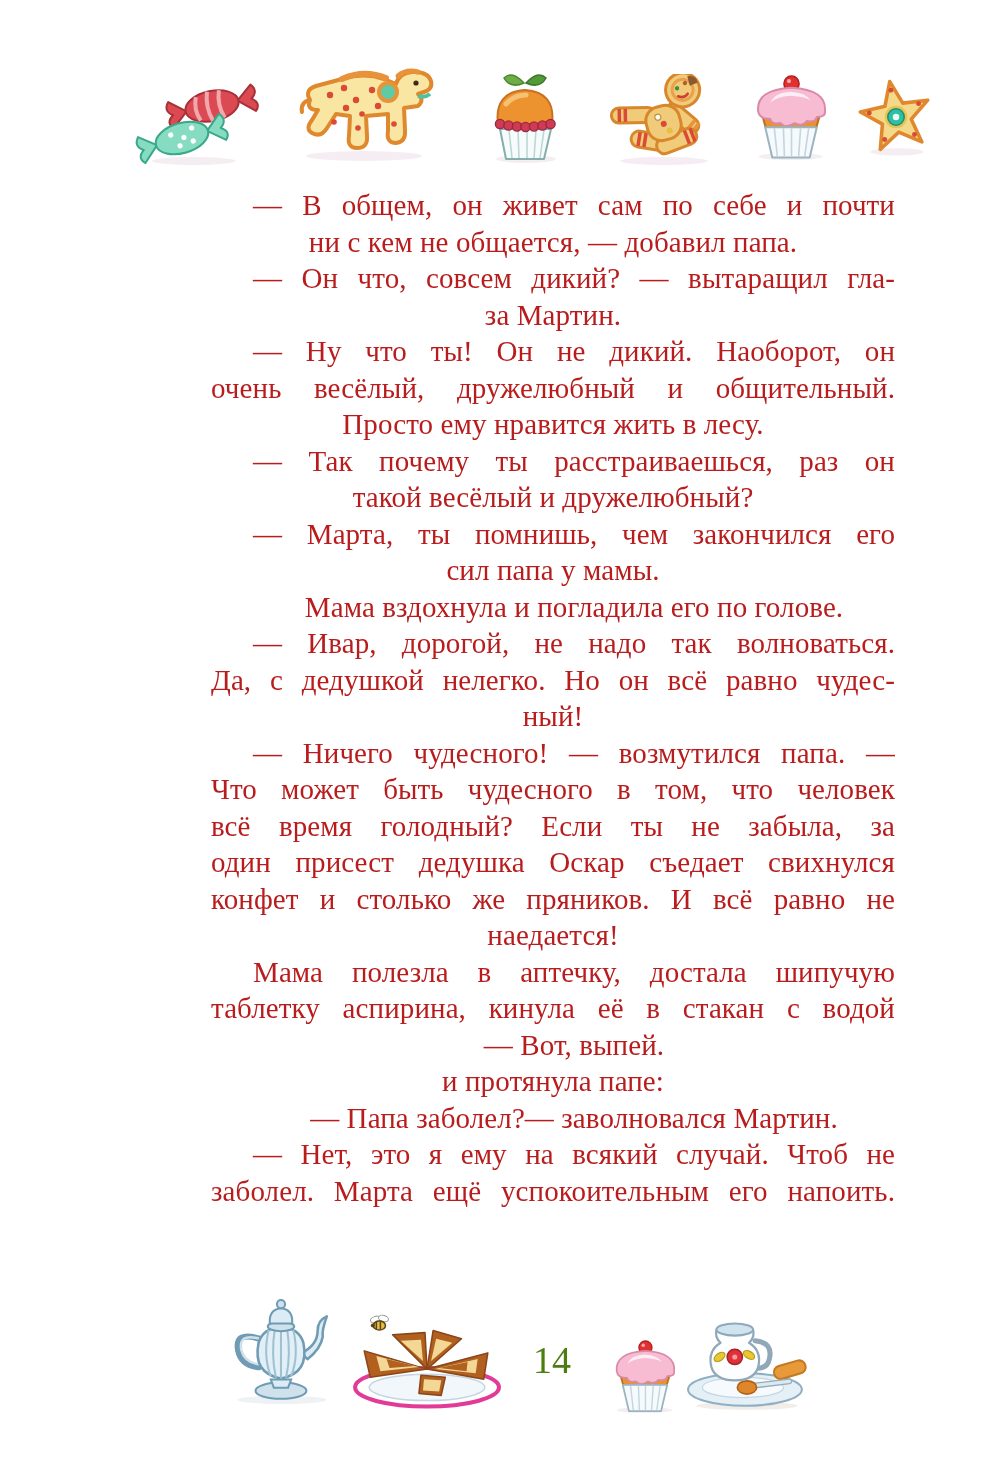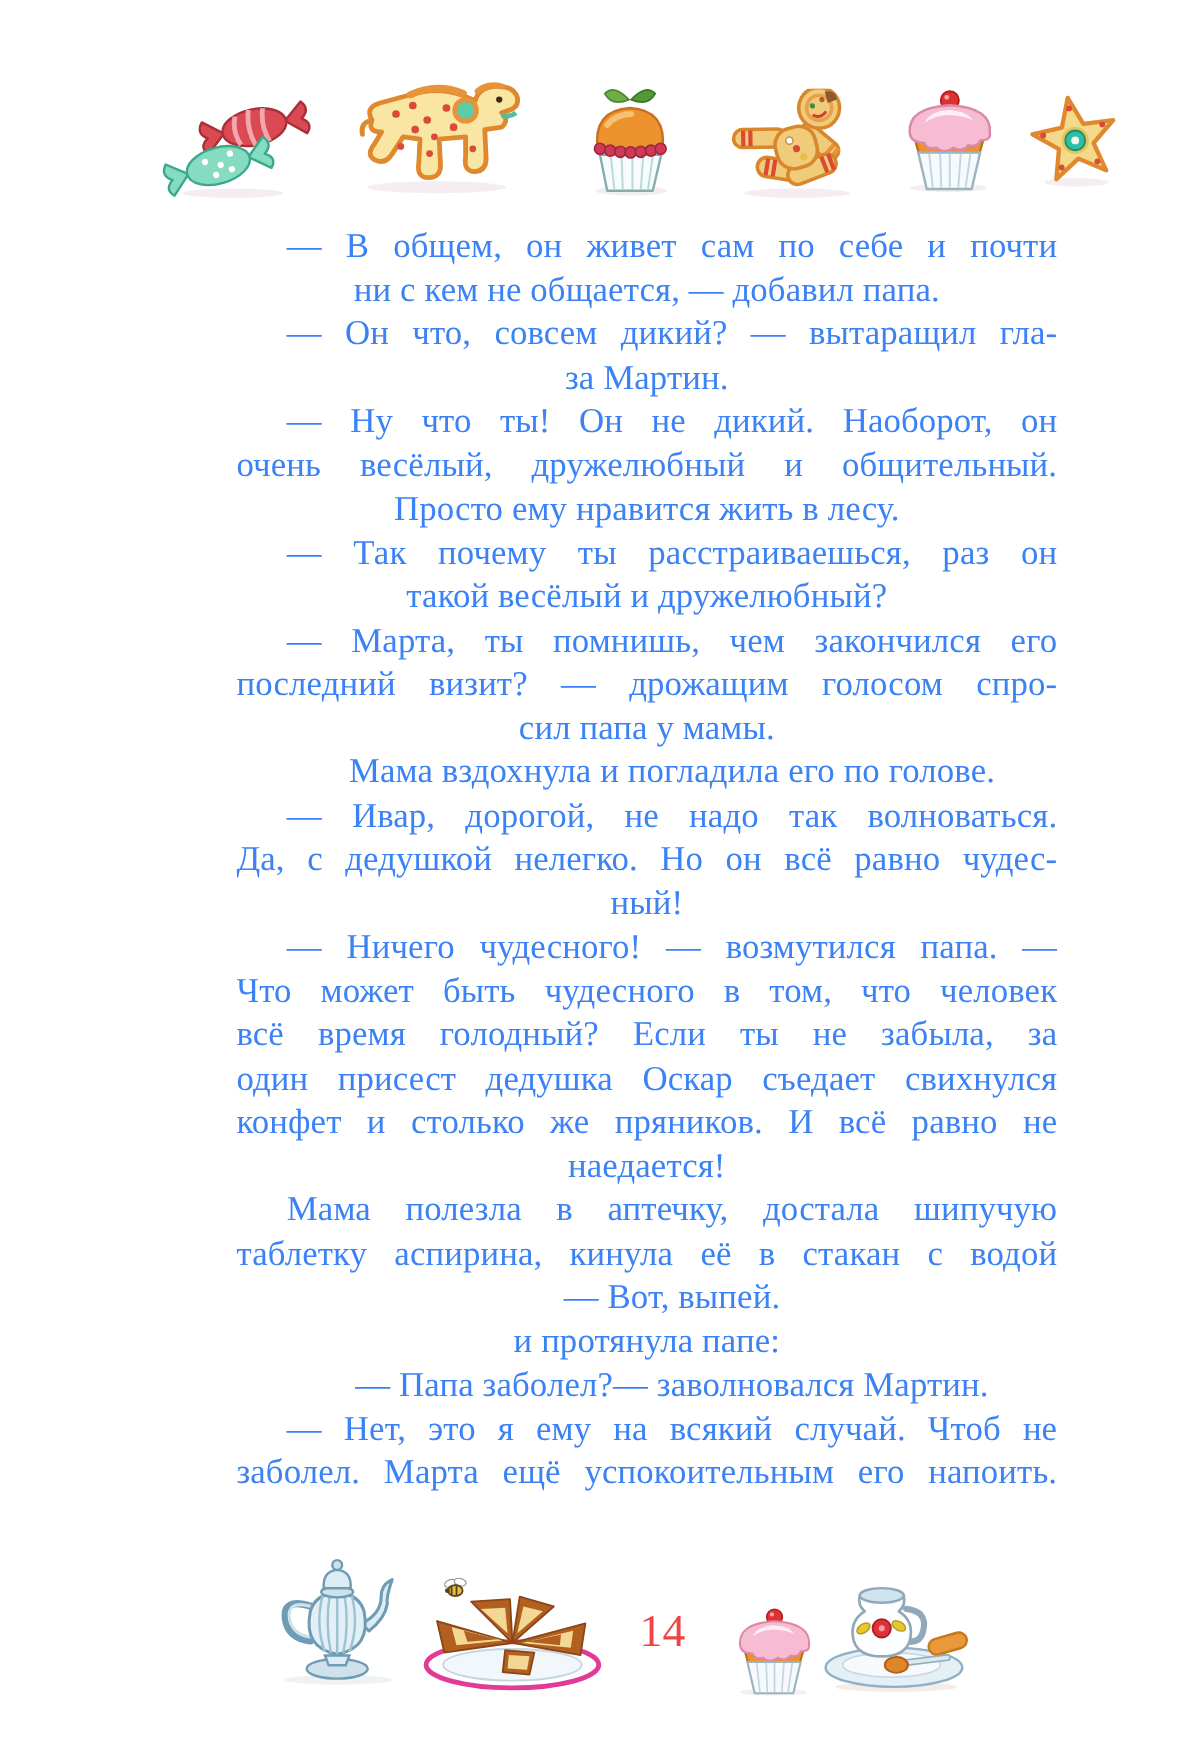--- a/index.html
+++ b/index.html
@@ -1,27 +1,27 @@
 <!DOCTYPE html>
 <html><head>
 <meta charset="utf-8">
 <style>
   html,body{margin:0;padding:0;background:#ffffff;}
   .page{position:relative;width:1000px;height:1468px;background:#ffffff;overflow:hidden;
         font-family:"Liberation Serif","DejaVu Serif",serif;}
   .deco{position:absolute;}
-  .text-block{position:absolute;left:197px;top:187px;width:684px;
-      font-size:29px;line-height:36.5px;color:#3b82f6;letter-spacing:.1px;}
+  .text-block{position:absolute;left:211px;top:187px;width:684px;
+      font-size:29px;line-height:36.5px;color:#b91c1c;letter-spacing:.1px;}
   .line{height:36.5px;overflow:hidden;text-align:justify;}
   .line::after{content:"";display:inline-block;width:100%;height:0;}
   .line.last{text-align:center;}
   .line.last::after{display:none;}
   .line.first{text-indent:42px;}
   .page-number{position:absolute;left:490px;top:1340px;width:124px;text-align:center;
-      font-size:38px;line-height:40px;color:#ef4444;}
+      font-size:38px;line-height:40px;color:#4d7c0f;}
 </style>
 </head>
 <body>
 
 <div class="page">
 
   <svg class="deco" style="left:134px;top:74px" width="126" height="92" viewBox="0 0 126 92">
     <ellipse cx="60" cy="87" rx="42" ry="4" fill="#f4edf2"></ellipse>
     <g transform="rotate(-12 78 32)">
       <path d="M52,32 L36,19 Q29,27 38,33 Q29,39 36,46 Z" fill="#db4a52" stroke="#a83038" stroke-width="2" stroke-linejoin="round"></path>
@@ -146,21 +146,20 @@
       <div class="line first">— В общем, он живет сам по себе и почти</div>
       <div class="line last">ни с кем не общается, — добавил папа.</div>
       <div class="line first">— Он что, совсем дикий? — вытаращил гла-</div>
       <div class="line last">за Мартин.</div>
       <div class="line first">— Ну что ты! Он не дикий. Наоборот, он</div>
       <div class="line">очень весёлый, дружелюбный и общительный.</div>
       <div class="line last">Просто ему нравится жить в лесу.</div>
       <div class="line first">— Так почему ты расстраиваешься, раз он</div>
       <div class="line last">такой весёлый и дружелюбный?</div>
       <div class="line first">— Марта, ты помнишь, чем закончился его</div>
-      <div class="line">последний визит? — дрожащим голосом спро-</div>
       <div class="line last">сил папа у мамы.</div>
       <div class="line first last">Мама вздохнула и погладила его по голове.</div>
       <div class="line first">— Ивар, дорогой, не надо так волноваться.</div>
       <div class="line">Да, с дедушкой нелегко. Но он всё равно чудес-</div>
       <div class="line last">ный!</div>
       <div class="line first">— Ничего чудесного! — возмутился папа. —</div>
       <div class="line">Что может быть чудесного в том, что человек</div>
       <div class="line">всё время голодный? Если ты не забыла, за</div>
       <div class="line">один присест дедушка Оскар съедает свихнулся</div>
       <div class="line">конфет и столько же пряников. И всё равно не</div>

